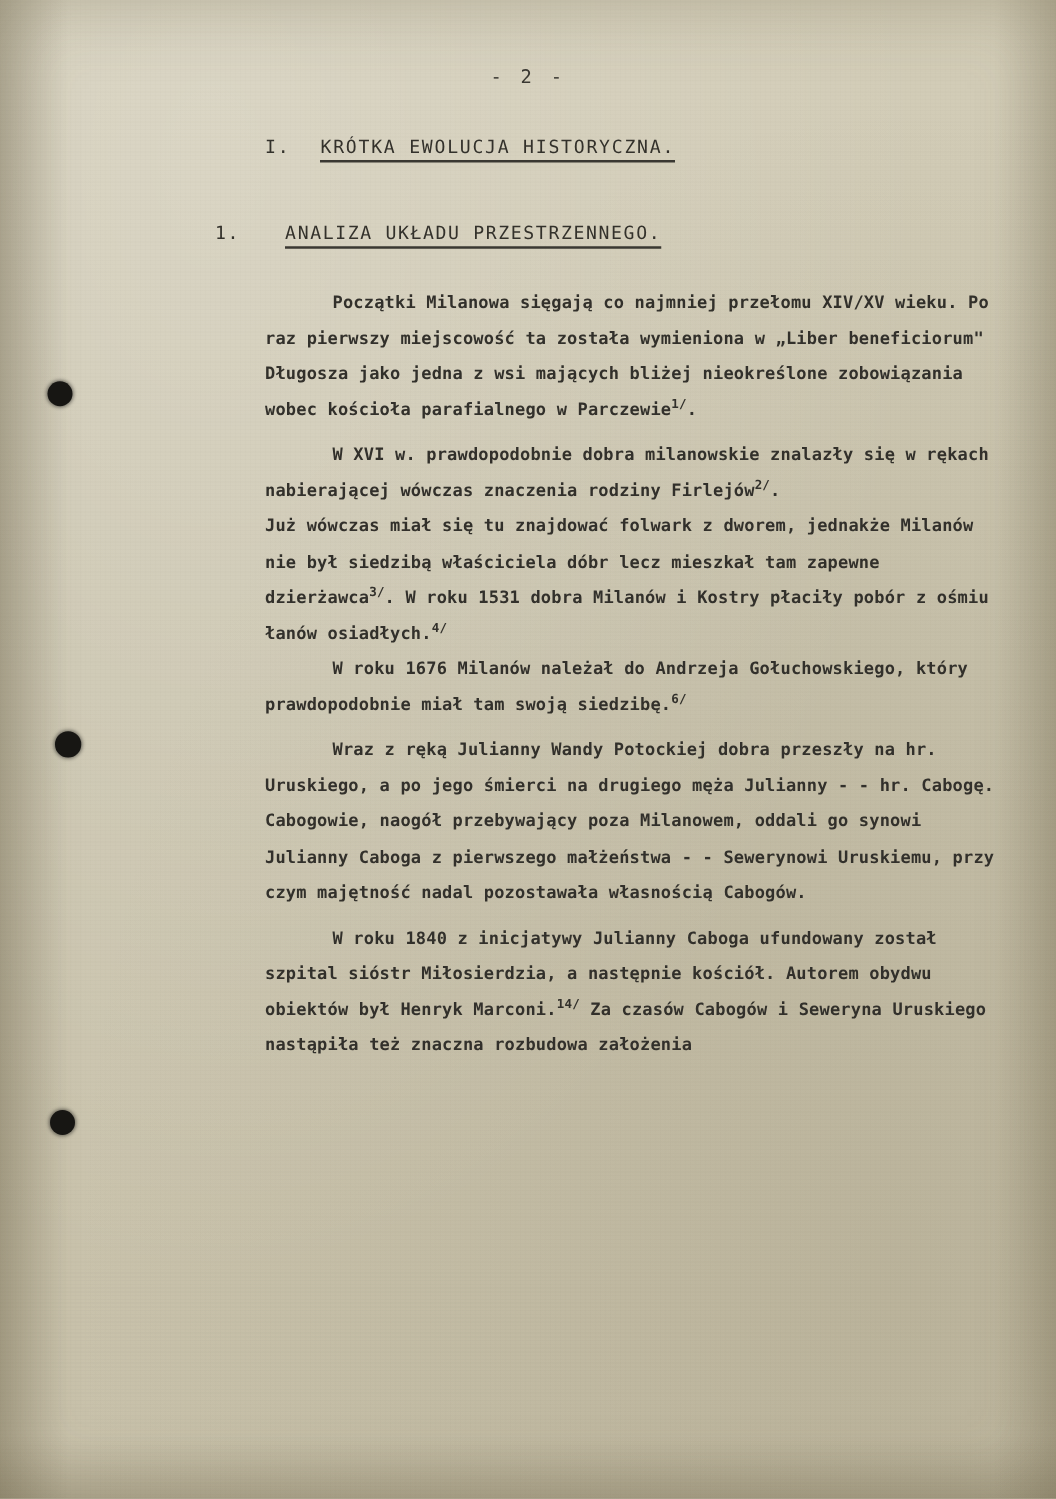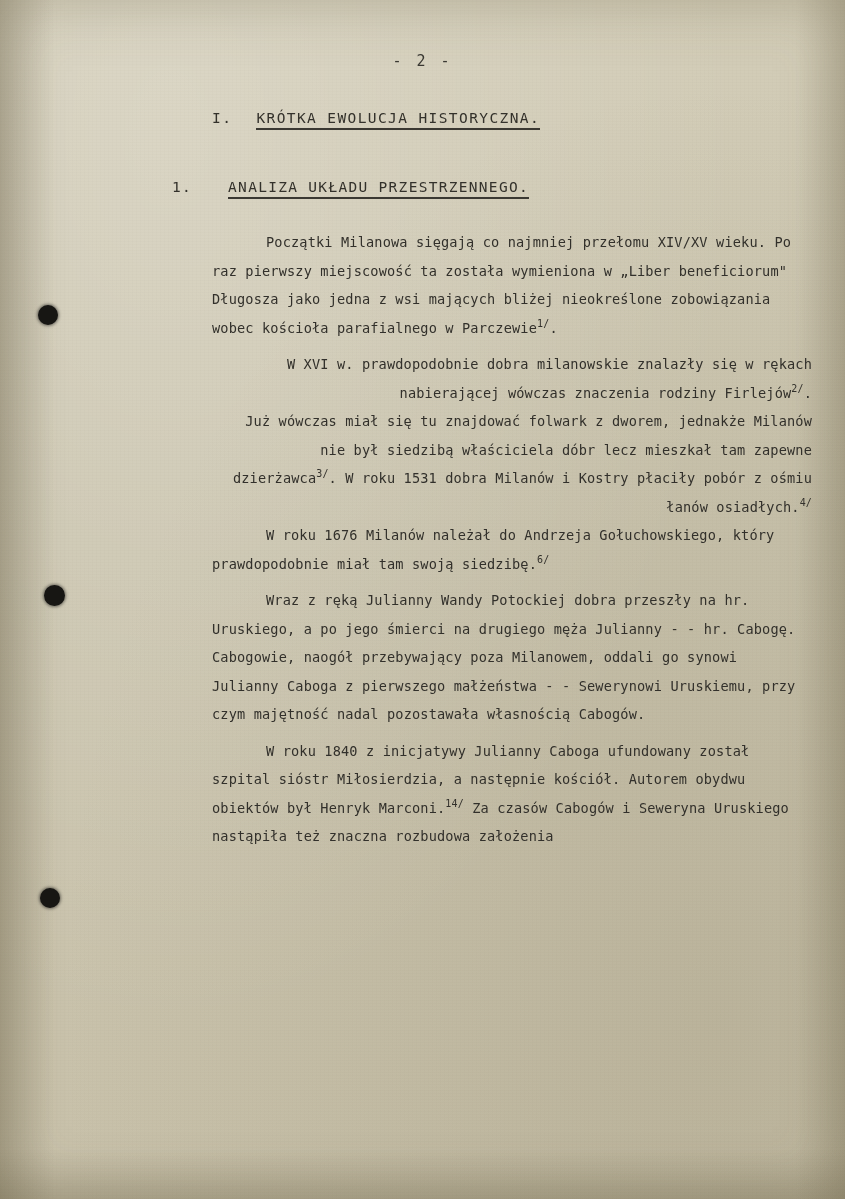--- a/index.html
+++ b/index.html
@@ -95,24 +95,25 @@
 
   .body {
     position: absolute;
     left: 212px;
     top: 228px;
     width: 600px;
     font-size: 13.6px;
     line-height: 28.5px;
     letter-spacing: 0.15px;
     color: #32302b;
+    font-weight: bold;
   }
   .para { margin: 0 0 8px 0; }
   .para.indent { text-indent: 54px; }
-  .para.tight { margin-bottom: 0; text-align: right; }
+  .para.tight { margin-bottom: 0; }
   sup {
     font-size: 10px;
     vertical-align: super;
     line-height: 0;
   }
   .overstrike {
     position: relative;
     color: #413e37;
   }
   .overstrike::after {

